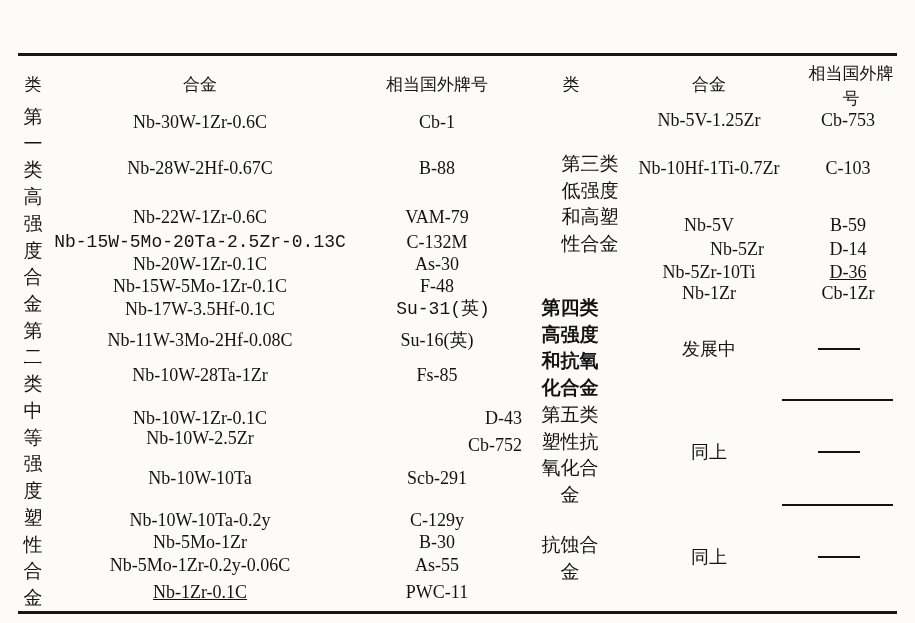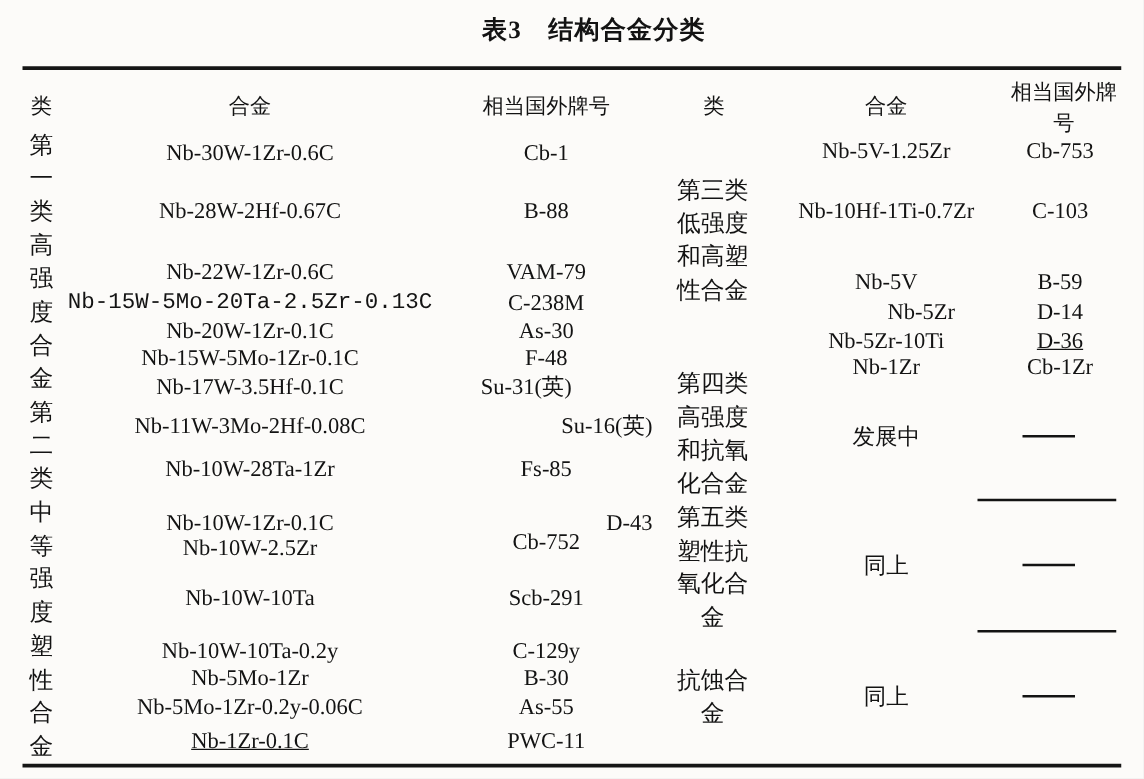--- a/index.html
+++ b/index.html
@@ -31,21 +31,20 @@
     font-size:19px;line-height:26.5px;word-break:break-all;
   }
   .dash-line{position:absolute;height:2px;background:#131313;}
   .divider{position:absolute;height:2px;background:#131313;}
 </style>
 </head>
 <body>
 
 <div class="page">
 
-  <div class="abs title">表3　结构合金分类</div>
 
   <div class="abs rule" style="left:18px;top:53px;width:879px;height:3px;"></div>
 
   <div class="hcell" style="left:14px;top:74px;width:38px;">类</div>
   <div class="hcell" style="left:48px;top:74px;width:304px;">合金</div>
   <div class="hcell" style="left:352px;top:74px;width:170px;">相当国外牌号</div>
   <div class="hcell" style="left:540px;top:74px;width:62px;">类</div>
   <div class="hcell" style="left:628px;top:74px;width:162px;">合金</div>
   <div class="hcell hwrap" style="left:806px;top:61px;width:90px;">相当国外牌号</div>
 
@@ -71,49 +70,49 @@
       <div class="cjk-char" style="left: 18px; top: 584.96px;">金</div>
     </div>
   <div id="left-rows">
       <div class="cell" style="left: 48px; top: 111px; width: 304px;">Nb-30W-1Zr-0.6C</div>
       <div class="cell" style="left: 352px; top: 111px; width: 170px;">Cb-1</div>
       <div class="cell" style="left: 48px; top: 157px; width: 304px;">Nb-28W-2Hf-0.67C</div>
       <div class="cell" style="left: 352px; top: 157px; width: 170px;">B-88</div>
       <div class="cell" style="left: 48px; top: 206px; width: 304px;">Nb-22W-1Zr-0.6C</div>
       <div class="cell" style="left: 352px; top: 206px; width: 170px;">VAM-79</div>
       <div class="cell" style="left: 48px; top: 231px; width: 304px; font-family: Liberation Mono, monospace;">Nb-15W-5Mo-20Ta-2.5Zr-0.13C</div>
-      <div class="cell" style="left: 352px; top: 231px; width: 170px;">C-238M</div>
+      <div class="cell" style="left: 352px; top: 231px; width: 170px;">C-132M</div>
       <div class="cell" style="left: 48px; top: 253px; width: 304px;">Nb-20W-1Zr-0.1C</div>
       <div class="cell" style="left: 352px; top: 253px; width: 170px;">As-30</div>
       <div class="cell" style="left: 48px; top: 275px; width: 304px;">Nb-15W-5Mo-1Zr-0.1C</div>
       <div class="cell" style="left: 352px; top: 275px; width: 170px;">F-48</div>
       <div class="cell" style="left: 48px; top: 298px; width: 304px;">Nb-17W-3.5Hf-0.1C</div>
-      <div class="cell" style="left: 336px; top: 298px; width: 170px;">Su-31(英)</div>
+      <div class="cell" style="left: 358px; top: 298px; width: 170px; font-family: Liberation Mono, monospace;">Su-31(英)</div>
       <div class="cell" style="left: 48px; top: 329px; width: 304px;">Nb-11W-3Mo-2Hf-0.08C</div>
-      <div class="cell" style="left: 352px; top: 329px; width: 170px; text-align: right;">Su-16(英)</div>
+      <div class="cell" style="left: 352px; top: 329px; width: 170px;">Su-16(英)</div>
       <div class="cell" style="left: 48px; top: 364px; width: 304px;">Nb-10W-28Ta-1Zr</div>
       <div class="cell" style="left: 352px; top: 364px; width: 170px;">Fs-85</div>
       <div class="cell" style="left: 48px; top: 407px; width: 304px;">Nb-10W-1Zr-0.1C</div>
       <div class="cell" style="left: 352px; top: 407px; width: 170px; text-align: right;">D-43</div>
       <div class="cell" style="left: 48px; top: 427px; width: 304px;">Nb-10W-2.5Zr</div>
-      <div class="cell" style="left: 352px; top: 422px; width: 170px;">Cb-752</div>
+      <div class="cell" style="left: 352px; top: 434px; width: 170px; text-align: right;">Cb-752</div>
       <div class="cell" style="left: 48px; top: 467px; width: 304px;">Nb-10W-10Ta</div>
       <div class="cell" style="left: 352px; top: 467px; width: 170px;">Scb-291</div>
       <div class="cell" style="left: 48px; top: 509px; width: 304px;">Nb-10W-10Ta-0.2y</div>
       <div class="cell" style="left: 352px; top: 509px; width: 170px;">C-129y</div>
       <div class="cell" style="left: 48px; top: 531px; width: 304px;">Nb-5Mo-1Zr</div>
       <div class="cell" style="left: 352px; top: 531px; width: 170px;">B-30</div>
       <div class="cell" style="left: 48px; top: 554px; width: 304px;">Nb-5Mo-1Zr-0.2y-0.06C</div>
       <div class="cell" style="left: 352px; top: 554px; width: 170px;">As-55</div>
       <div class="cell" style="left: 48px; top: 581px; width: 304px; text-decoration: underline;">Nb-1Zr-0.1C</div>
       <div class="cell" style="left: 352px; top: 581px; width: 170px;">PWC-11</div>
     </div>
   <div id="right-classes">
-      <div class="class-block" style="top: 140px;">第三类低强度和高塑性合金</div>
-      <div class="class-block" style="top: 295px;">第四类高强度和抗氧化合金</div>
+      <div class="class-block" style="top: 151px; margin-left: 20px;">第三类低强度和高塑性合金</div>
+      <div class="class-block" style="top: 295px; font-weight: bold;">第四类高强度和抗氧化合金</div>
       <div class="class-block" style="top: 402px;">第五类塑性抗氧化合金</div>
       <div class="class-block" style="top: 532px;">抗蚀合金</div>
     </div>
   <div id="right-rows">
       <div class="cell" style="left: 628px; top: 109px; width: 162px;">Nb-5V-1.25Zr</div>
       <div class="cell" style="left: 796px; top: 109px; width: 104px;">Cb-753</div>
       <div class="cell" style="left: 628px; top: 157px; width: 162px;">Nb-10Hf-1Ti-0.7Zr</div>
       <div class="cell" style="left: 796px; top: 157px; width: 104px;">C-103</div>
       <div class="cell" style="left: 628px; top: 214px; width: 162px;">Nb-5V</div>
       <div class="cell" style="left: 796px; top: 214px; width: 104px;">B-59</div>

